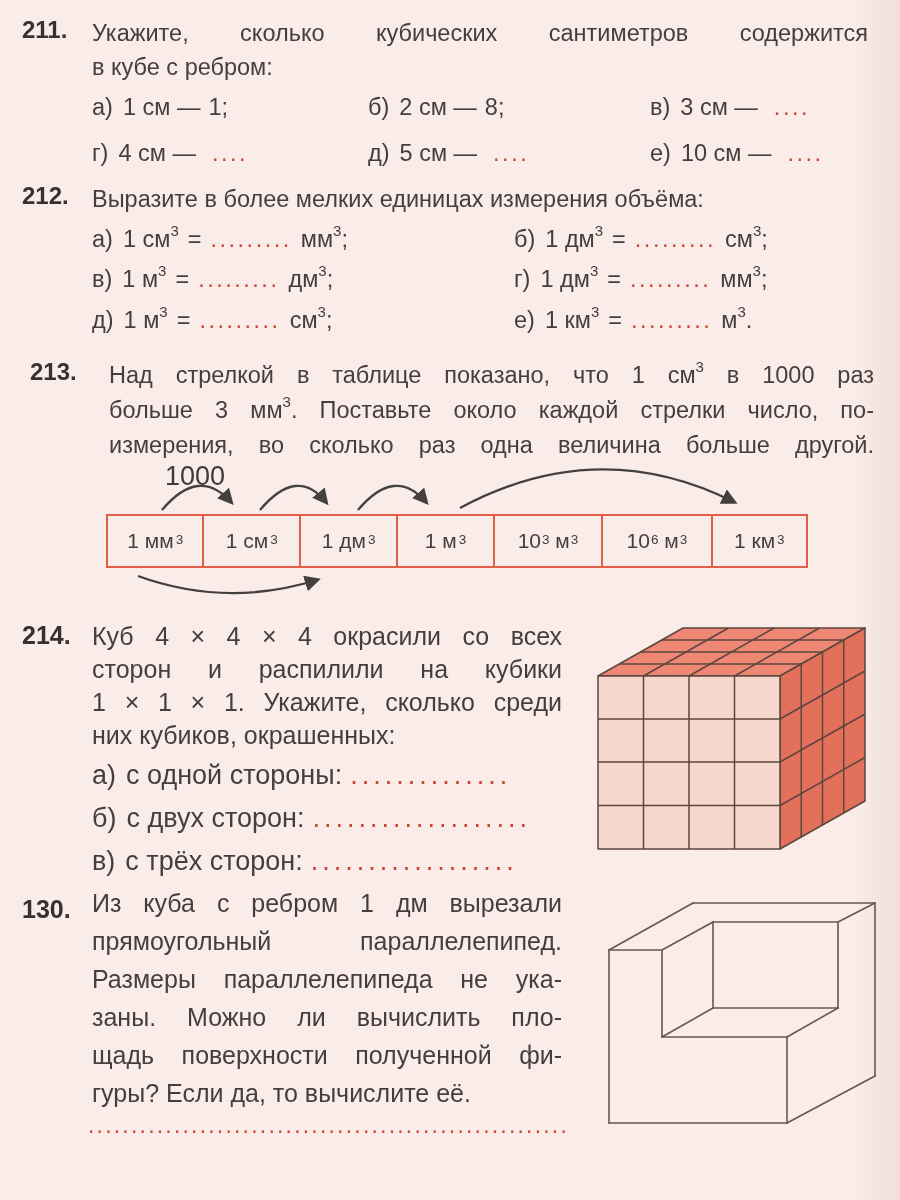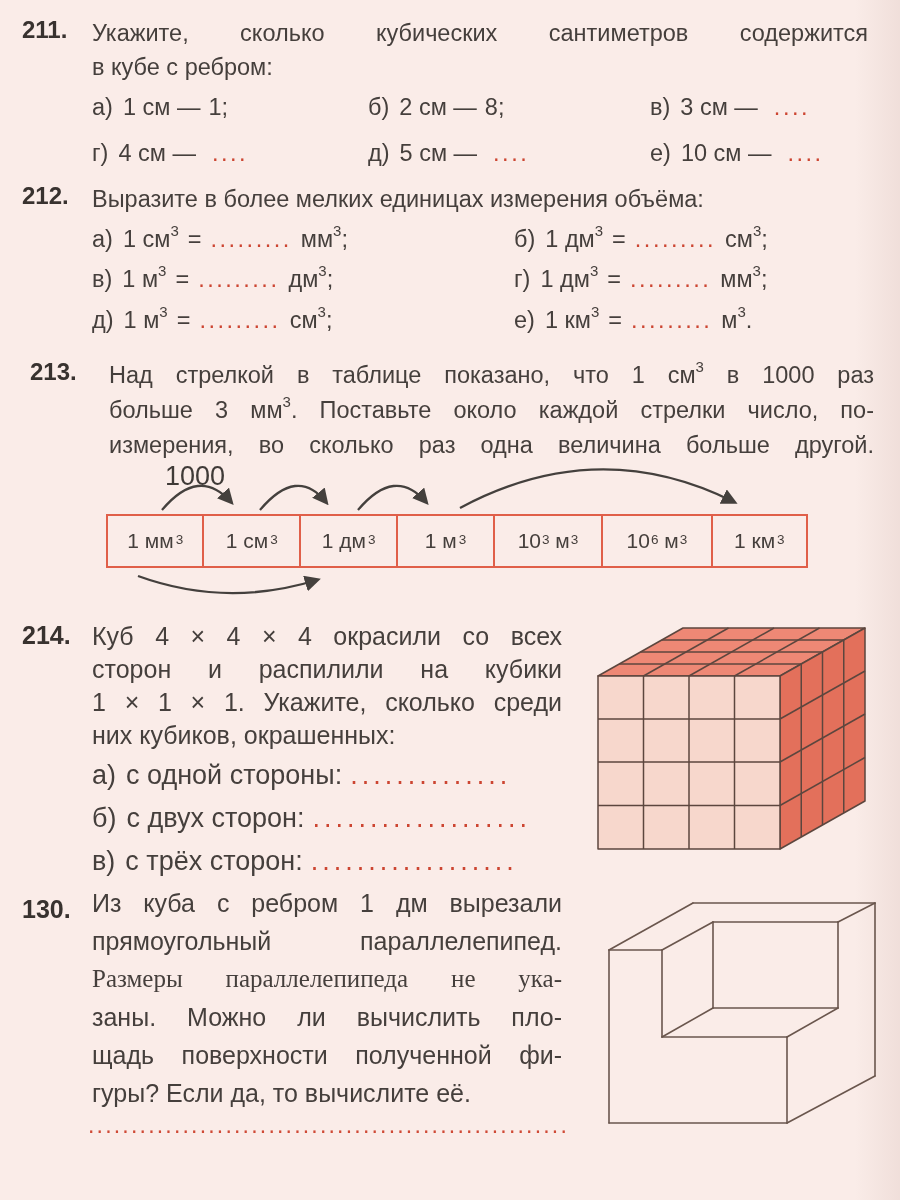--- a/index.html
+++ b/index.html
@@ -183,21 +183,21 @@
       <line x1="205.25" y1="40" x2="205.25" y2="213"></line>
       <line x1="226.5" y1="28" x2="226.5" y2="201"></line>
       <line x1="247.75" y1="16" x2="247.75" y2="189"></line>
     </g>
   </svg>
 
   <div class="abs num big" style="left:22px; top:895px; font-size:25px;">130.</div>
   <div class="abs big" style="left:92px; top:848px; width:470px;margin-top:36px;">
     <div class="txt jl" style="line-height:38px;">Из куба с ребром 1 дм вырезали</div>
     <div class="txt jl" style="line-height:38px;">прямоугольный параллелепипед.</div>
-    <div class="txt jl" style="line-height:38px;font-family:Liberation Serif, serif;">Размеры параллелепипеда не ука-</div>
+    <div class="txt jl" style="line-height:38px;">Размеры параллелепипеда не ука-</div>
     <div class="txt jl" style="line-height:38px;">заны. Можно ли вычислить пло-</div>
     <div class="txt jl" style="line-height:38px;">щадь поверхности полученной фи-</div>
     <div class="txt ll" style="line-height:38px;">гуры? Если да, то вычислите её.</div>
   </div>
   <div class="abs" id="ans215" style="left:88px; top:1112px;">.........................................................</div>
 
   <svg class="abs" style="left:603px; top:893px;" width="276" height="238" viewBox="0 0 276 238">
     <g stroke="#6a564d" stroke-width="1.6" fill="none" stroke-linejoin="round" stroke-linecap="round">
       <line x1="6" y1="57" x2="59" y2="57"></line>
       <line x1="6" y1="57" x2="6" y2="230"></line>

